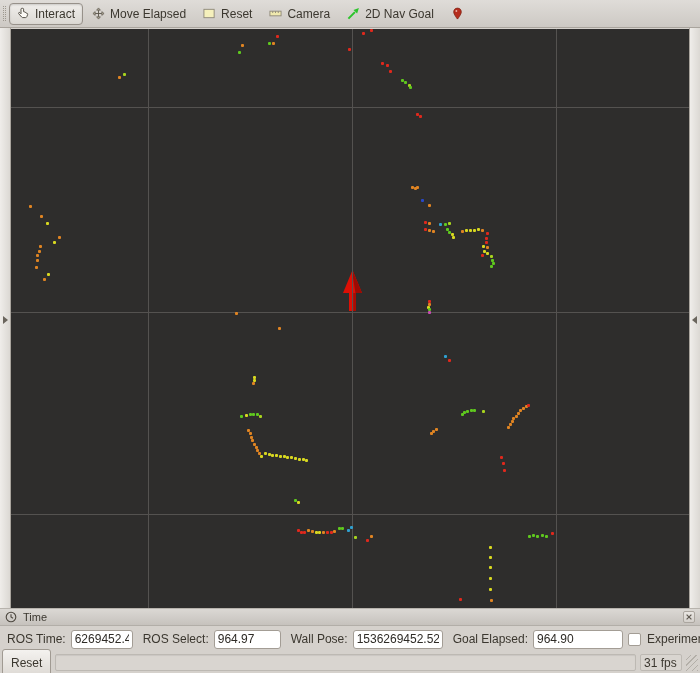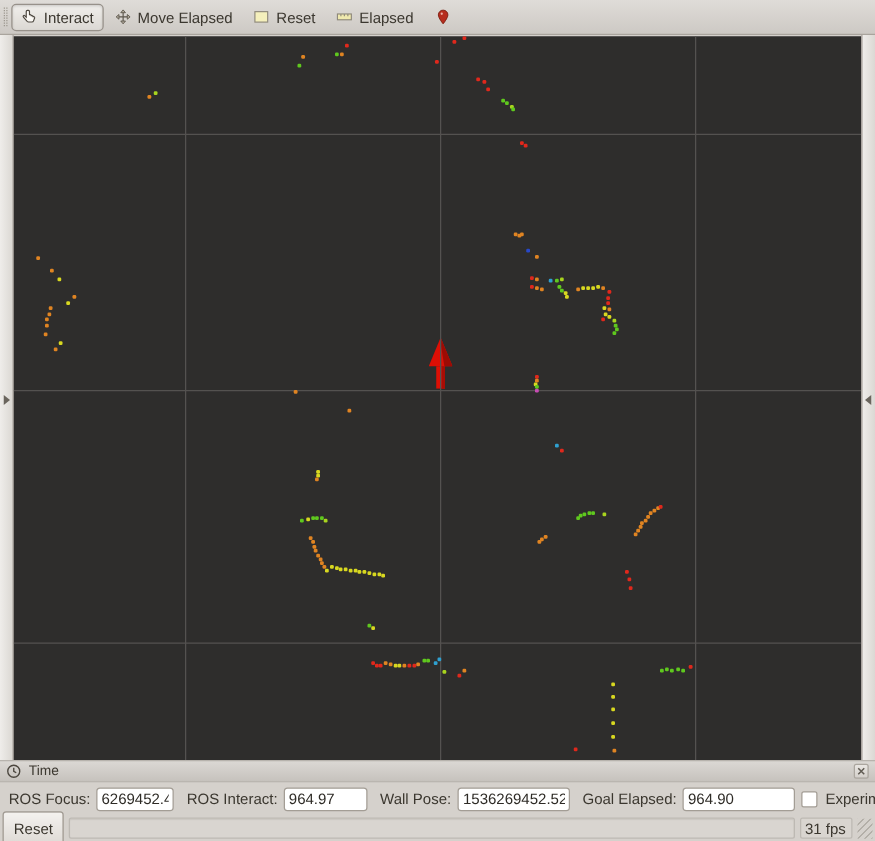--- a/index.html
+++ b/index.html
@@ -147,24 +147,31 @@
     </svg>
     <span>Reset</span>
   </div>
 
 
   <div class="tbtn">
     <svg class="ticon" width="13" height="13" viewBox="0 0 14 14">
       <rect x="1" y="4.5" width="12" height="5" fill="#efe9ae" stroke="#8f897b"></rect>
       <path d="M4 4.5v2M7 4.5v2M10 4.5v2" stroke="#8f897b" fill="none"></path>
     </svg>
-    <span>Elapsed</span>
-  </div>
-
-
+    <span>Camera</span>
+  </div>
+
+
+  <div class="tbtn">
+    <svg class="ticon" width="13" height="13" viewBox="0 0 14 14">
+      <path d="M1.5 12.5L8.5 5.5" stroke="#2bc42b" stroke-width="2.2" fill="none"></path>
+      <path d="M12.8 1.2L10.9 7 7 3.1z" fill="#2bc42b"></path>
+    </svg>
+    <span>2D Nav Goal</span>
+  </div>
 
   <div class="tbtn">
     <svg class="ticon" width="13" height="13" viewBox="0 0 14 14">
       <path d="M7 1.2C4.6 1.2 2.9 3 2.9 5.3 2.9 8 7 13 7 13s4.1-5 4.1-7.7C11.1 3 9.4 1.2 7 1.2z" fill="#b62d1e" stroke="#7c2012" stroke-width=".8"></path>
       <circle cx="5.8" cy="4.3" r="1" fill="#e9b2a8"></circle>
     </svg>
 
   </div>
 
 </div>
@@ -359,24 +366,24 @@
       <path d="M6 3.2V6l2 1.2" fill="none" stroke="#4c473f" stroke-width="1.1"></path>
     </svg>
     <span class="tp-title">Time</span>
     <div class="close-box">
       <svg width="8" height="8" viewBox="0 0 10 10">
         <path d="M2 2l6 6M8 2L2 8" stroke="#5f5a52" stroke-width="1.5"></path>
       </svg>
     </div>
   </div>
   <div class="tp-body">
-    <span class="flabel">ROS Focus:</span>
+    <span class="flabel">ROS Time:</span>
     <input class="finput w1" value="6269452.49" style="">
     <span class="gap"></span>
-    <span class="flabel">ROS Interact:</span>
+    <span class="flabel">ROS Select:</span>
     <input class="finput w2" value="964.97" style="">
     <span class="gap"></span>
     <span class="flabel">Wall Pose:</span>
     <input class="finput w3" value="1536269452.52" style="">
     <span class="gap"></span>
     <span class="flabel">Goal Elapsed:</span>
     <input class="finput w4" value="964.90" style="">
     <span class="exp-wrap">
       <span class="checkbox"></span>
       <span>Experimental</span>

